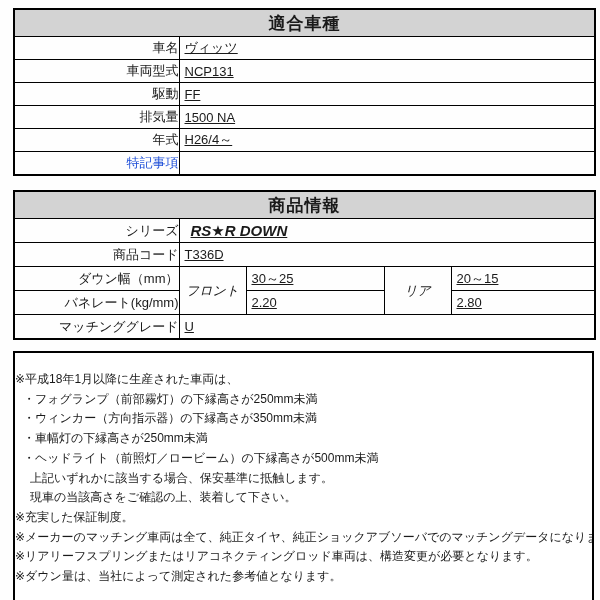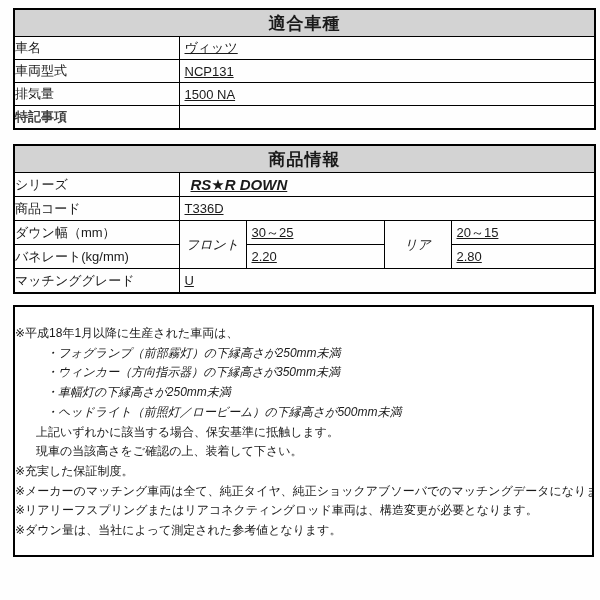--- a/index.html
+++ b/index.html
@@ -37,24 +37,24 @@
   .tbl th.hdr {
     background: #d3d3d3;
     font-size: 17px;
     font-weight: bold;
     text-align: center;
     height: 26px;
     letter-spacing: 1px;
   }
   .t1 td { height: 22px; }
   .t2 td { height: 23px; }
-  td.lbl { text-align: left; }
+  td.lbl { text-align: right; }
   td.val { text-align: left; padding-left: 5px; text-decoration: underline; }
   td.ctr { text-align: center; font-style: italic; }
-  td.red-label { color: #404040; font-weight: bold; }
+  td.red-label { color: #1d4ed8; font-weight: normal; }
   td.series-val {
     font-weight: bold;
     font-style: italic;
     font-size: 15px;
     padding-left: 11px;
   }
   .notes {
     margin-left: 13px;
     margin-top: 11px;
     width: 577px;
@@ -63,22 +63,22 @@
     padding-top: 17px;
     background: #fff;
   }
   .notes .line {
     font-size: 12px;
     line-height: 19.7px;
     white-space: nowrap;
     overflow: hidden;
   }
   .ind0 { }
-  .ind1 { padding-left: 21px; }
-  .ind2 { padding-left: 31px; font-style: italic; }
+  .ind1 { padding-left: 15px; }
+  .ind2 { padding-left: 8px; }
 </style>
 </head>
 <body>
 
 <div class="page">
 
   <table class="tbl t1">
     <colgroup>
         <col style="width:165px">
         <col style="width:416px">
@@ -89,22 +89,30 @@
     </tr>
     <tr>
       <td class="lbl">車名</td>
       <td class="val">ヴィッツ</td>
     </tr>
     <tr>
       <td class="lbl">車両型式</td>
       <td class="val">NCP131</td>
     </tr>
     <tr>
+      <td class="lbl">駆動</td>
+      <td class="val">FF</td>
+    </tr>
+    <tr>
       <td class="lbl">排気量</td>
       <td class="val">1500 NA</td>
+    </tr>
+    <tr>
+      <td class="lbl">年式</td>
+      <td class="val">H26/4～</td>
     </tr>
     <tr>
       <td class="lbl red-label">特記事項</td>
       <td class="val"></td>
     </tr>
   </tbody>
     </table>
 
   <table class="tbl t2">
     <colgroup>

